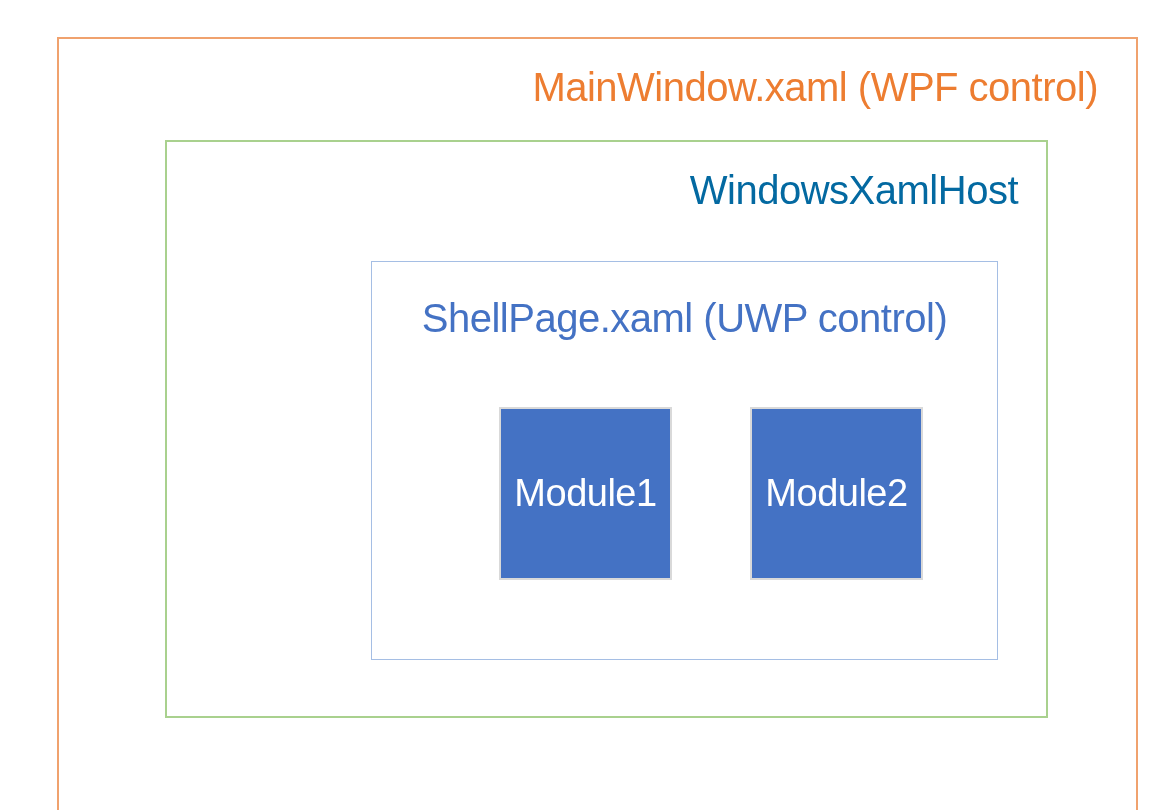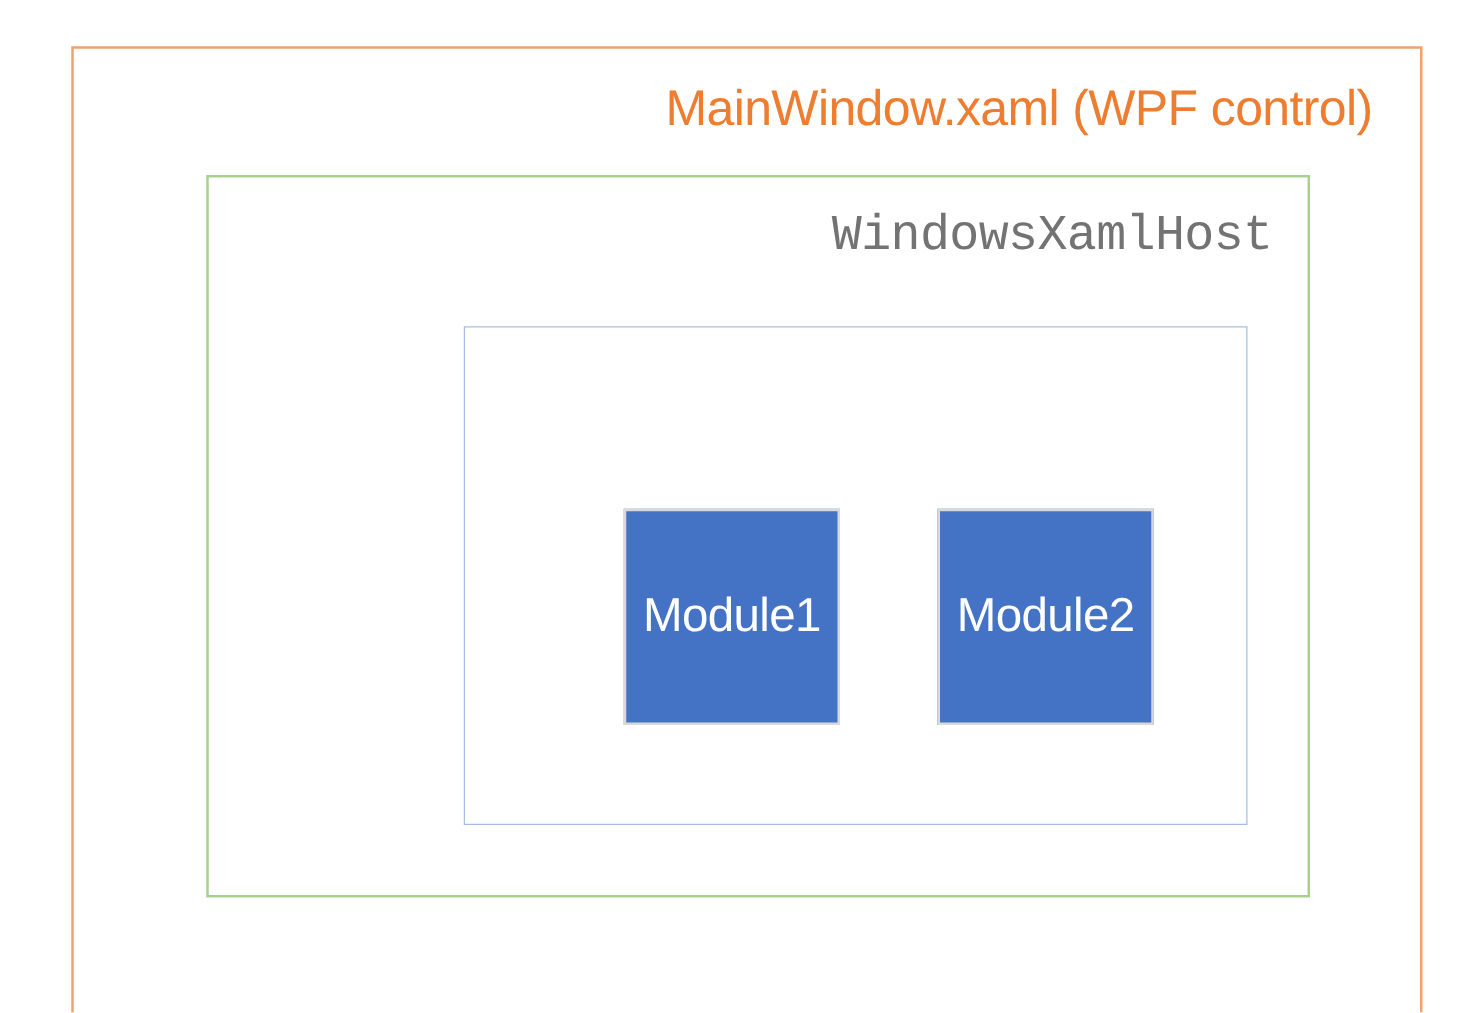--- a/index.html
+++ b/index.html
@@ -50,22 +50,21 @@
     line-height: 1.2;
   }
   .label-outer {
     top: 24px;
     right: 38px;
     color: #ED7D31;
   }
   .label-middle {
     top: 24px;
     right: 28px;
-    color: #737373;
-    font-family: Liberation Mono, monospace;
+    color: #0369a1;
   }
   .label-inner {
     top: 32px;
     left: 0;
     width: 100%;
     text-align: center;
     color: #4472C4;
   }
   .modules-row {
     position: absolute;
@@ -96,20 +95,21 @@
 
 <div class="canvas">
 
   <div class="box box-outer">
     <div class="diagram-label label-outer">MainWindow.xaml (WPF control)</div>
 
     <div class="box box-middle">
       <div class="diagram-label label-middle">WindowsXamlHost</div>
 
       <div class="box box-inner">
+        <div class="diagram-label label-inner">ShellPage.xaml (UWP control)</div>
 
         <div class="modules-row">
 
           <div class="module">
             <div>Module</div>
             <div>1</div>
           </div>
 
           <div class="module">
             <div>Module</div>

